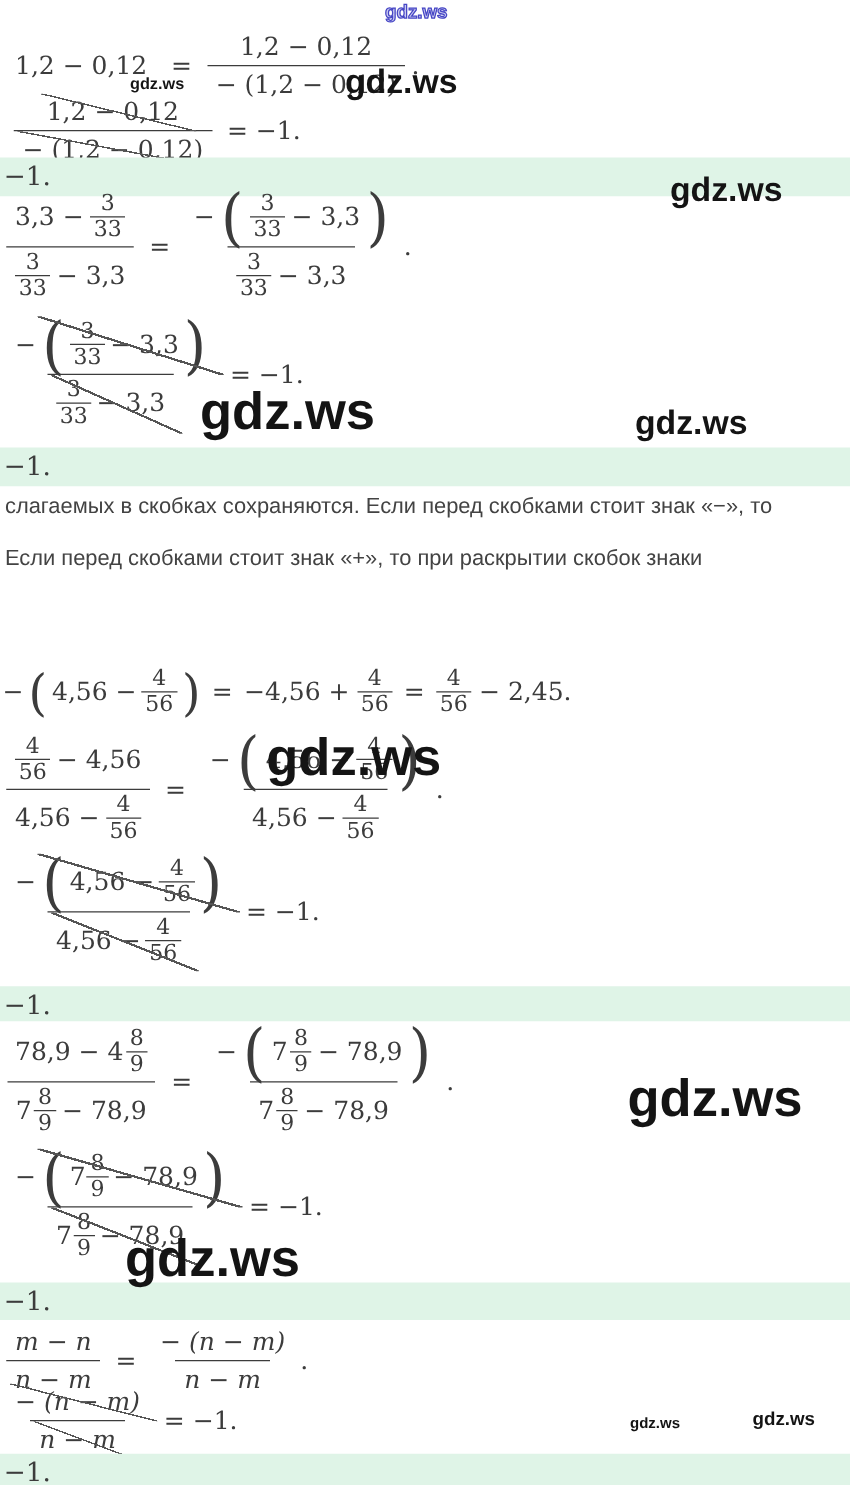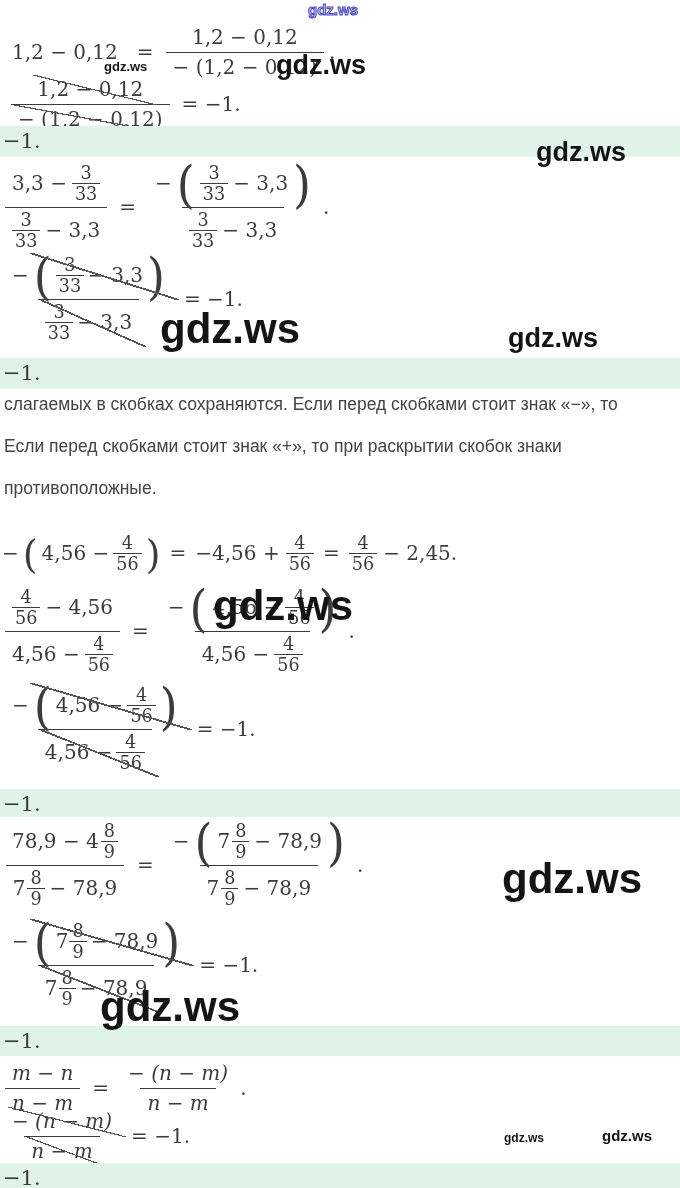--- a/index.html
+++ b/index.html
@@ -91,21 +91,21 @@
           </span>
       </span>
     </span>
     <span class="tk eqs">= −1.</span>
   </div>
 
   <div class="rbar" style="top:126px; height:31px;">
     <span>−1.</span>
   </div>
 
-  <div class="eq" style="left:2px; top:162px;">
+  <div class="eq" style="left:2px; top:152px;">
     <span class="fr">
       <span class="nu">
         <span class="tk">3,3 −</span>
         <span class="sf">
           <span class="snu tk">3</span>
           <span class="sde tk">33</span>
         </span>
       </span>
       <span class="de">
         <span class="sf">
@@ -165,21 +165,20 @@
     <span class="tk eqs">= −1.</span>
   </div>
 
   <div class="rbar" style="top:358px; height:31px;">
     <span>−1.</span>
   </div>
 
   <div class="para">
     <div class="pline">слагаемых в скобках сохраняются. Если перед скобками стоит знак «−», то</div>
     <div class="pline">Если перед скобками стоит знак «+», то при раскрытии скобок знаки</div>
-    <div class="pline">противоположные.</div>
   </div>
 
   <div class="eq" style="left:2px; top:534px;">
     <span class="tk">−</span>
     <span class="grp" style="margin-left:4px;">
       <span class="pn p1 tk">(</span>
       <span class="tk">4,56 −</span>
       <span class="sf">
         <span class="snu tk">4</span>
         <span class="sde tk">56</span>

